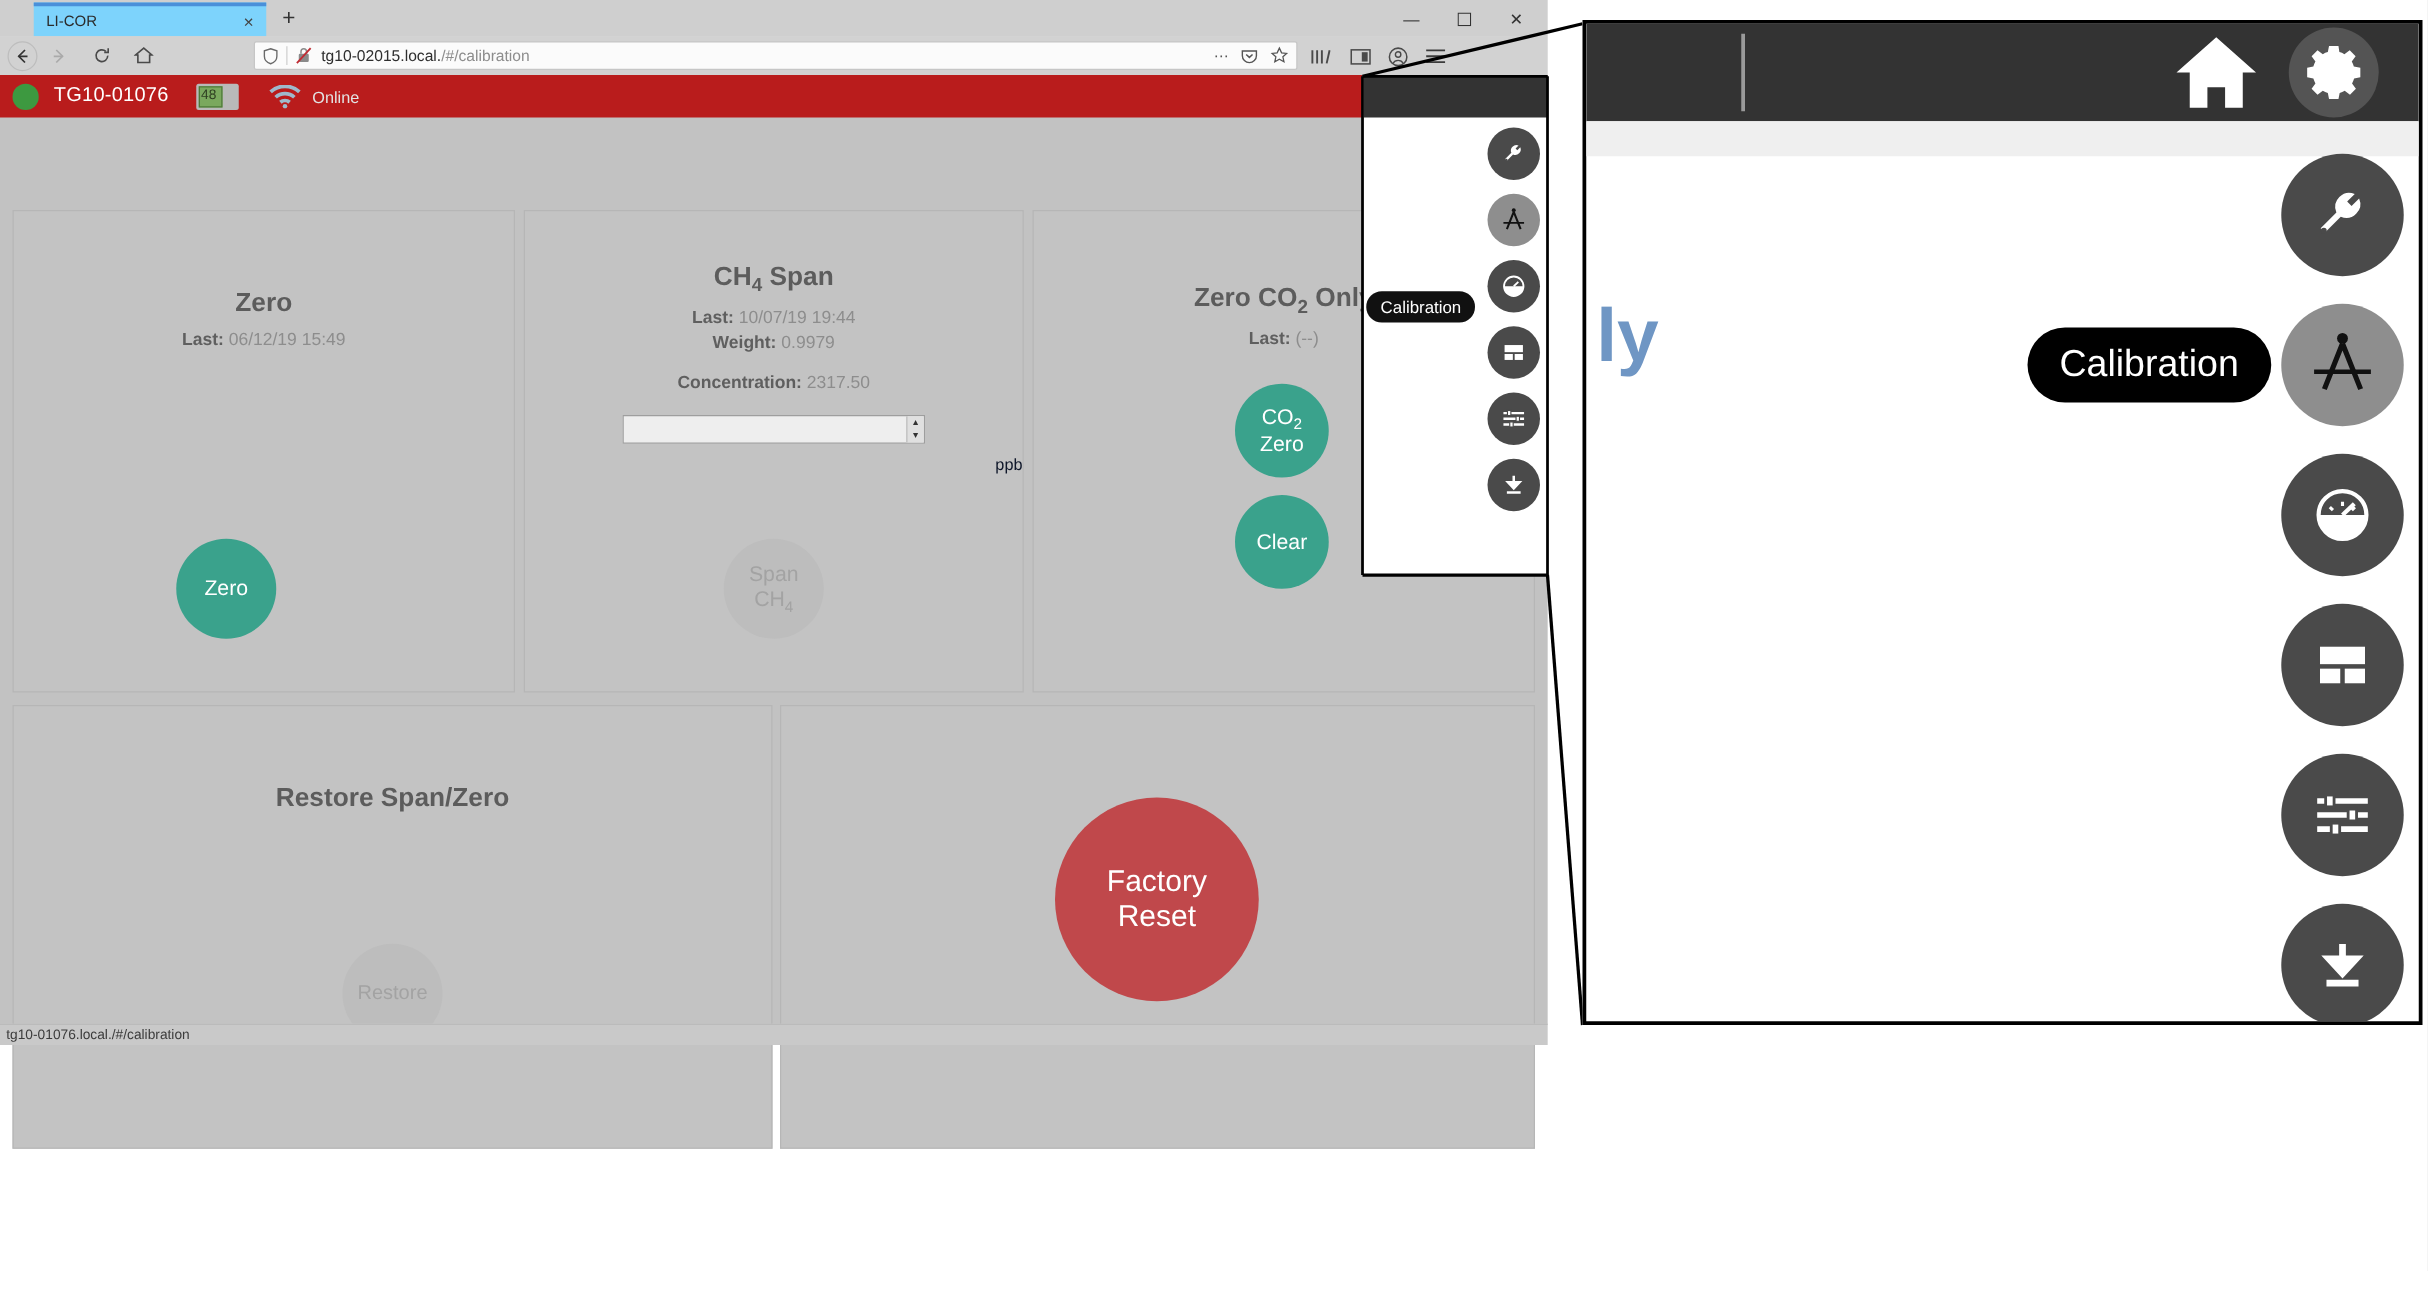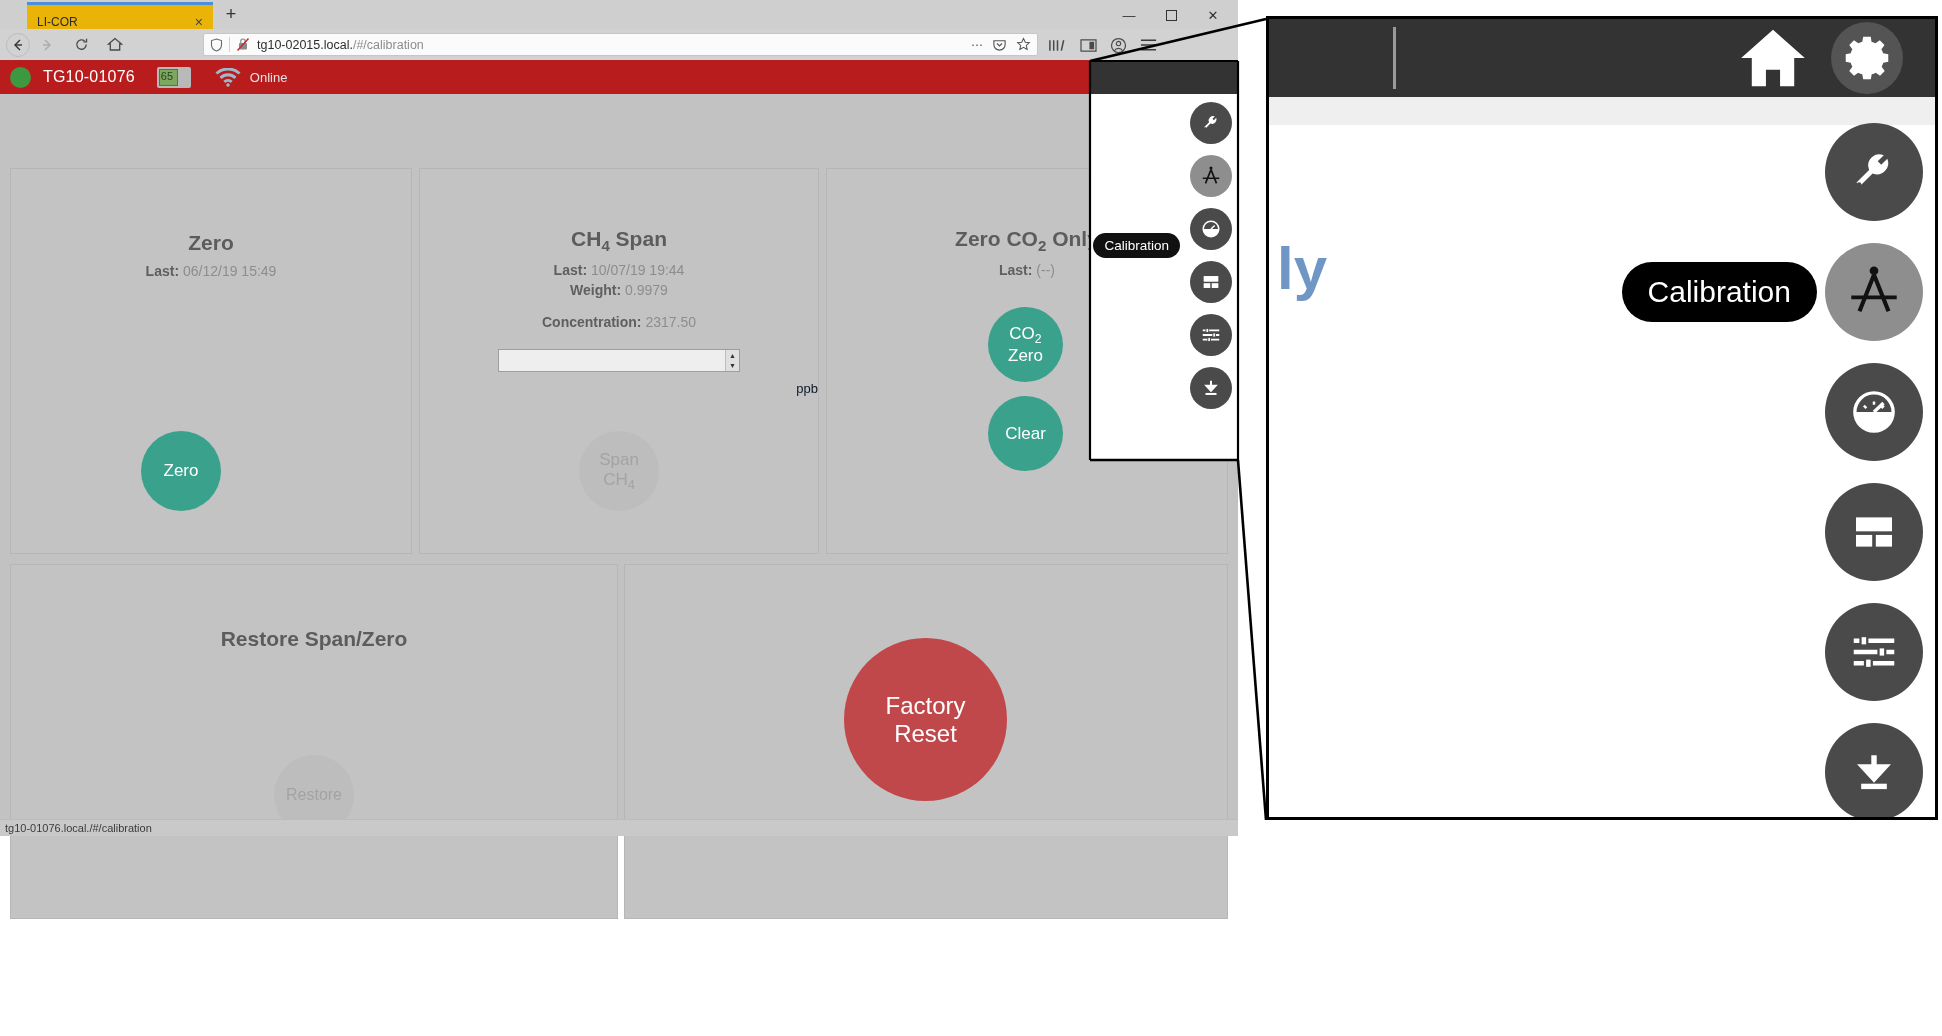--- a/index.html
+++ b/index.html
@@ -6,22 +6,22 @@
   html,body { width:1942px; height:1036px; overflow:hidden; background:#fff;
     font-family:"Liberation Sans", sans-serif; }
 
   
   #browser { position:absolute; left:0; top:0; width:1238px; height:836px;
      background:#d6d6d6; }
 
   .tabstrip { position:absolute; left:0; top:0; width:1238px; height:29px;
      background:#cfcfcf; }
   .tab { position:absolute; left:27px; top:2px; width:186px; height:27px;
-     background:#eab308; border-top:3px solid #4a90d9; display:flex; align-items:center;
-     padding:17px 10px; }
+     background:#7dd3fc; border-top:3px solid #4a90d9; display:flex; align-items:center;
+     padding:7px 10px; }
   .tab-title { font-size:12px; color:#2b2b2b; flex:1; }
   .tab-close { font-size:14px; color:#444; cursor:default; }
   .newtab { position:absolute; left:219px; top:4px; width:24px; height:22px;
      font-size:18px; color:#333; text-align:center; line-height:20px; }
 
   .winbtns { position:absolute; right:4px; top:2px; display:flex; gap:0px; }
   .winbtn { width:42px; height:26px; display:flex; align-items:center; justify-content:center;
      font-size:13px; color:#333; }
 
   .navbar { position:absolute; left:0; top:29px; width:1238px; height:31px;
@@ -241,21 +241,21 @@
     </span>
   </div>
 
   <div id="app">
 
     <div class="apphdr">
       <span class="status-dot"></span>
       <span class="dev-name">TG10-01076</span>
       <span class="battery">
         <span class="fill"></span>
-        <span class="pct">65</span>
+        <span class="pct">48</span>
       </span>
       <span class="wifi">
         <svg width="26" height="19" viewBox="0 0 26 19">
           <path d="M1.5 5.5 A17 17 0 0 1 24.5 5.5" fill="none" stroke="#9fb9cc" stroke-width="3"></path>
           <path d="M5.5 9.8 A11 11 0 0 1 20.5 9.8" fill="none" stroke="#9fb9cc" stroke-width="3"></path>
           <path d="M9.3 13.8 A5.6 5.6 0 0 1 16.7 13.8" fill="none" stroke="#9fb9cc" stroke-width="3"></path>
           <circle cx="13" cy="17" r="1.8" fill="#9fb9cc"></circle>
         </svg>
       </span>
       <span class="online">Online</span>
@@ -283,21 +283,21 @@
         <div class="panel-sub">
           <b>Last:</b>
           <span>06/12/19 15:49</span>
         </div>
         <div class="circlebtn teal" style="position:absolute;left:130px;top:262px;width:80px;height:80px;">
           <span>Zero</span>
         </div>
       </div>
 
       <div class="panel" style="left:419px;top:74px;width:400px;height:386px;">
-        <div class="panel-title" style="margin-top:58px;">
+        <div class="panel-title" style="margin-top:41px;">
           <span>CH</span><sub>4</sub><span> Span</span>
         </div>
         <div class="panel-sub">
           <b>Last:</b>
           <span>10/07/19 19:44</span>
         </div>
         <div class="panel-sub" style="margin-top:4px;">
           <b>Weight:</b>
           <span>0.9979</span>
         </div>

